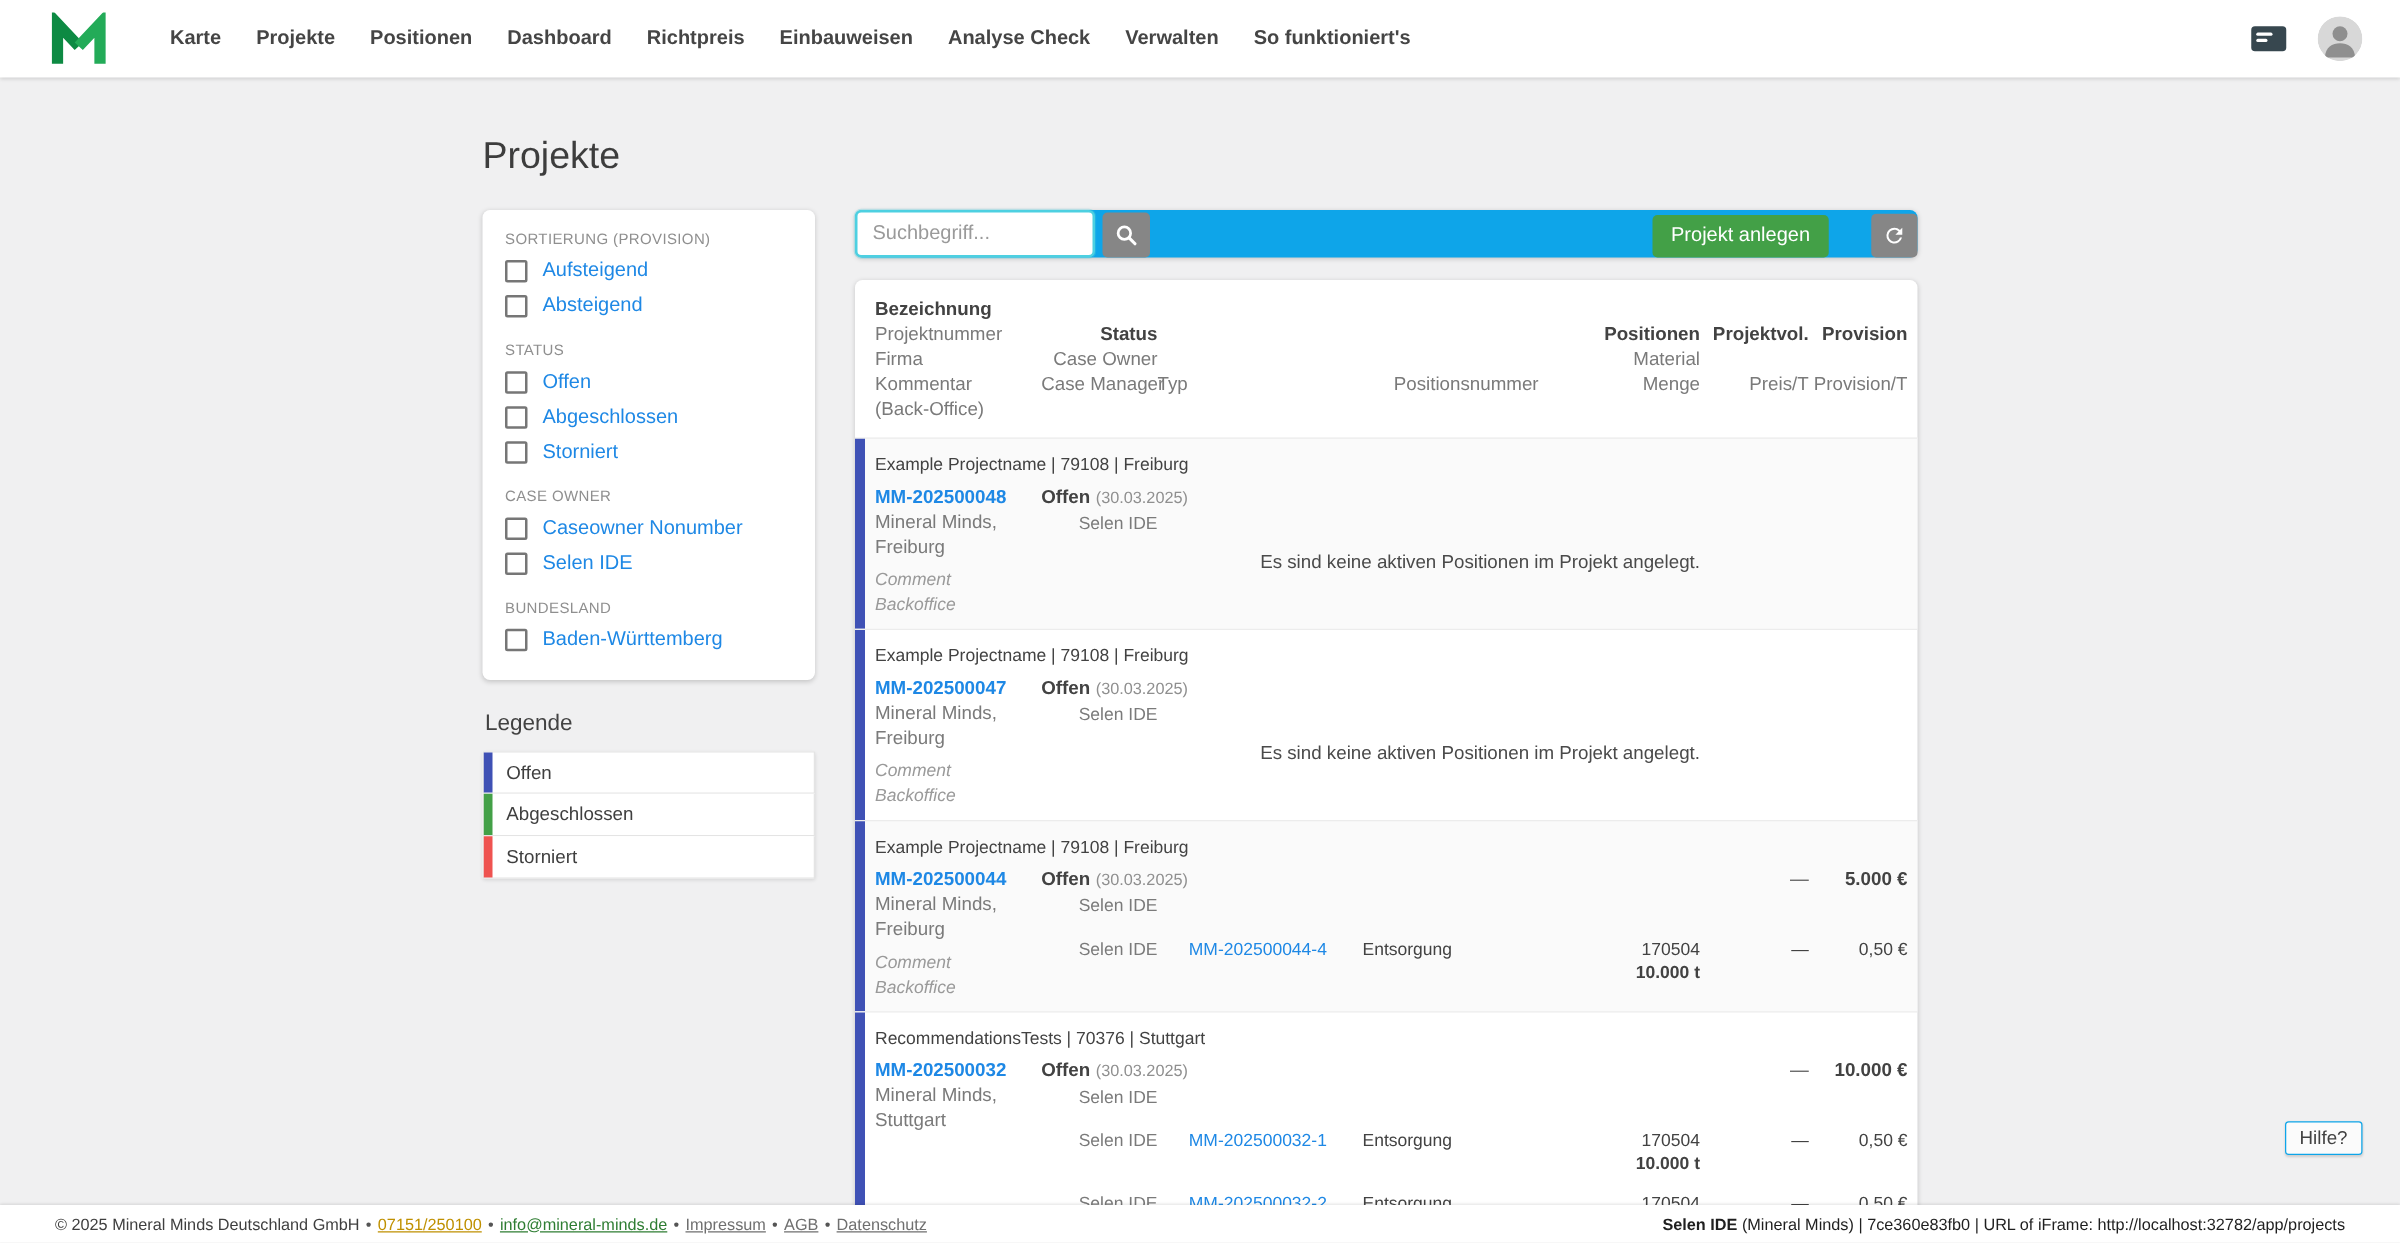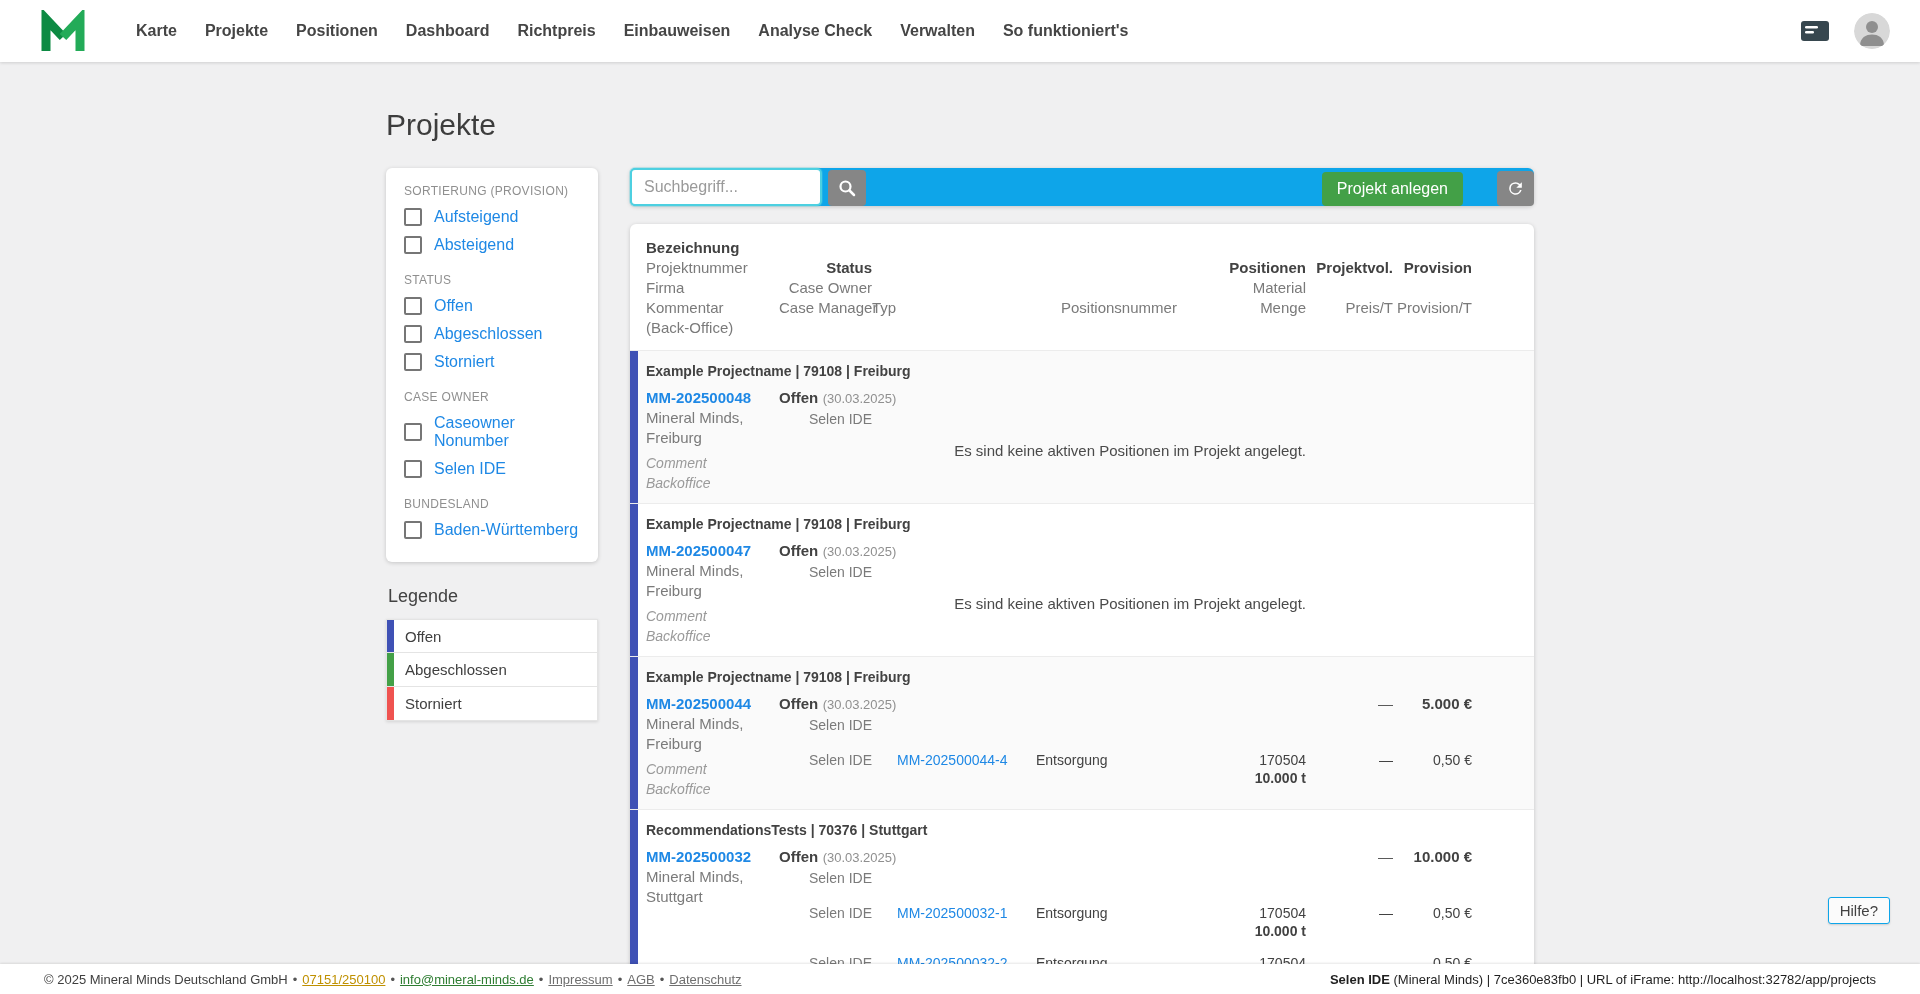--- a/index.html
+++ b/index.html
@@ -17,21 +17,21 @@
   .nav-right { margin-left:auto; display:flex; align-items:center; gap:24px; }
   .nav-icon { cursor:pointer; display:flex; }
   .avatar { width:36px; height:36px; border-radius:50%; overflow:hidden; cursor:pointer; display:flex; }
 
   
   .container { width:1148px; margin:0 auto; }
   .page-title { font-size:30px; font-weight:400; color:#3d3d3d; padding:46px 0 26px; }
   .content-row { display:flex; gap:32px; align-items:flex-start; }
 
   
-  .sidebar { width:212px; flex:none; }
+  .sidebar { width:266px; flex:none; }
   .filter-card { background:#fff; border-radius:6px; box-shadow:0 1px 4px rgba(0,0,0,.18); padding:16px 18px 18px; }
   .flabel { font-size:12px; color:#8f8f8f; text-transform:uppercase; letter-spacing:.3px; margin:14px 0 5px; }
   .fsection:first-child .flabel { margin-top:0; }
   .foption { display:flex; align-items:center; gap:12px; padding:5px 0; cursor:pointer; }
   .cb { width:18px; height:18px; border:2px solid #767676; border-radius:2px; background:#fff; flex:none; }
   .ftext { font-size:16px; color:#1e88e5; }
 
   
   .legend { margin-top:24px; }
   .legend-title { font-size:18px; color:#424242; margin:0 0 12px 2px; }
@@ -64,21 +64,21 @@
   .thead { display:grid; grid-template-columns:133px 93px 164px 150px 120px 87px 79px; padding:14px 7px 12px 16px; }
   .hl { height:20px; font-size:15px; line-height:20px; white-space:nowrap; }
   .hb { font-weight:bold; color:#424242; }
   .hd { color:#7a7a7a; }
   .right { text-align:right; }
   .c3 { padding-left:25px; }
 
   .pblock { position:relative; padding:12px 7px 10px 16px; border-top:1px solid #ececec; }
   .plist .pblock:nth-child(odd) { background:#fafafa; }
   .pbar { position:absolute; left:0; top:0; bottom:0; width:8px; background:#3f51b5; }
-  .ptitle { font-size:14px; font-weight:bold; color:#424242; margin-bottom:9px; }
+  .ptitle { font-size:14px; font-weight:normal; color:#424242; margin-bottom:9px; }
   .pbody { display:flex; }
   .c1col { width:133px; flex:none; }
   .pnum { display:block; font-size:15px; font-weight:bold; color:#1e88e5; line-height:20px; }
   .pfirma { font-size:15px; color:#7a7a7a; line-height:20px; }
   .pcomment { font-size:14px; font-style:italic; color:#9a9a9a; line-height:20px; }
   .pfirma + .pcomment { margin-top:5px; }
   .pmain { flex:1; }
   .prow { display:grid; grid-template-columns:93px 164px 150px 120px 87px 79px; }
   .statusline { line-height:20px; white-space:nowrap; }
   .pstatus { font-size:15px; font-weight:bold; color:#424242; }

